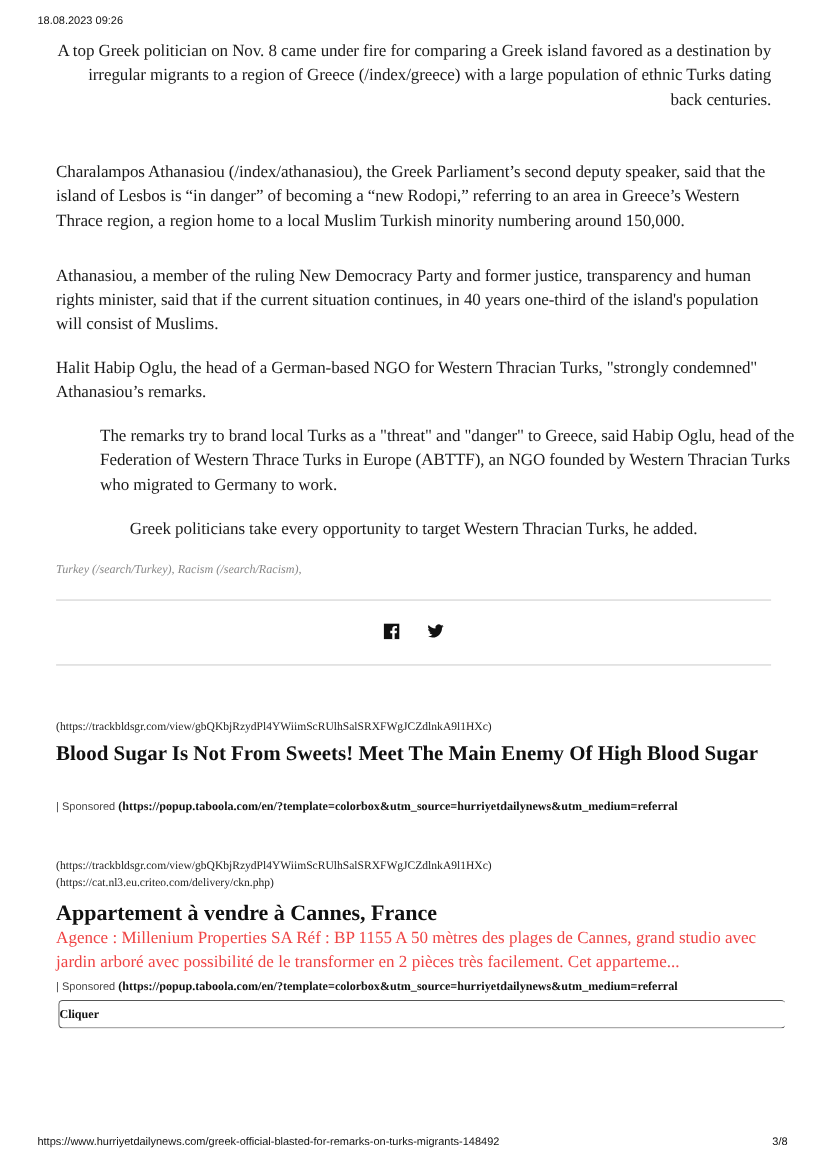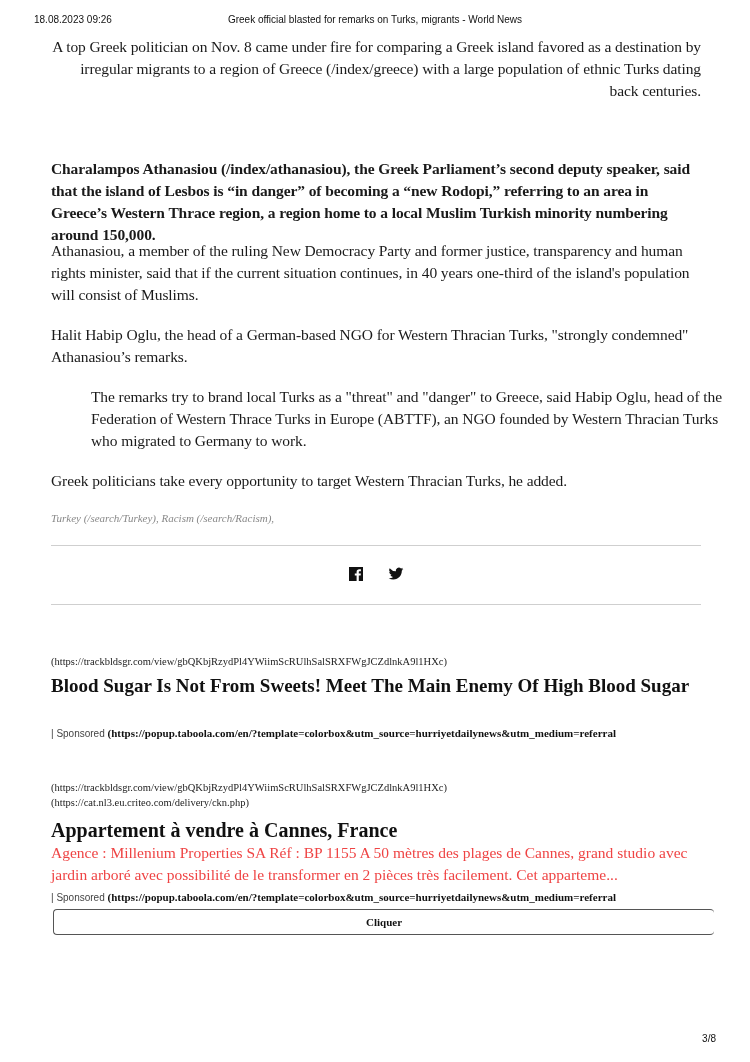--- a/index.html
+++ b/index.html
@@ -16,25 +16,25 @@
 
     .content {
       position: absolute; left: 51px; width: 650px; top: 36px;
       font-family: "Liberation Serif", serif;
     }
     .para {
       font-size: 15.5px; line-height: 22px; color: #1a1a1a; margin: 0;
       letter-spacing: -0.1px;
     }
     .p1 { position: absolute; top: 0; left: 0; width: 650px; text-align: right; }
-    .p2 { position: absolute; top: 122px; left: 0; width: 650px; font-weight: bold; }
+    .p2 { position: absolute; top: 110px; left: 0; width: 650px; }
     .p3 { position: absolute; top: 204px; left: 0; width: 650px; }
     .p4 { position: absolute; top: 288px; left: 0; width: 650px; }
     .p5 { position: absolute; top: 350px; left: 0; width: 650px; margin-left: 40px; }
-    .p6 { position: absolute; top: 434px; left: 0; width: 650px; }
+    .p6 { position: absolute; top: 434px; left: 0; width: 650px; text-align: center; }
 
     .tags {
       position: absolute; top: 476px; left: 0;
       font-style: italic; font-size: 11px; color: #888;
     }
 
     .share-bar {
       position: absolute; top: 509px; left: 0; width: 650px; height: 58px;
       border-top: 1px solid #cfcfcf; border-bottom: 1px solid #cfcfcf;
     }
@@ -71,41 +71,40 @@
     .ad2-desc {
       position: absolute; top: 806px; left: 0; width: 650px;
       font-size: 15.5px; line-height: 22px; color: #ef4444;
     }
     .ad2-sponsored { top: 855px; }
 
     .cliquer-btn {
       position: absolute; top: 873px; left: 2px; width: 660px; height: 24px;
       border: 1px solid #555; border-radius: 4px; border-right: none;
       background: #fff; font-size: 11px; font-weight: bold; color: #111;
-      text-align: center; line-height: 24px; font-family: "Liberation Serif", serif;
+      text-align: left; line-height: 24px; font-family: "Liberation Serif", serif;
     }
     .overlap {
       position: absolute; top: 898px; left: 0; width: 660px;
       font-size: 10.5px; line-height: 12px; color: #333;
       white-space: nowrap; overflow: hidden;
     }
 
     .print-footer {
       position: absolute; top: 1033px; left: 34px; right: 34px; height: 14px;
       font-family: "Liberation Sans", sans-serif; font-size: 10px; color: #111;
     }
     .print-footer .url { position: absolute; left: 0; top: 0; }
     .print-footer .page { position: absolute; right: 0; top: 0; }
   </style>
 </head>
 <body>
 
 <div class="print-header">
   <span class="date">18.08.2023 09:26</span>
-  <span class="title">Greek official blasted for remarks on Turks, migrants - World News</span>
 </div>
 
 <div class="content">
   <p class="para p1">A top Greek politician on Nov. 8 came under fire for comparing a Greek island favored as a destination by irregular migrants to a region of Greece (/index/greece) with a large population of ethnic Turks dating back centuries.</p>
   <p class="para p2">Charalampos Athanasiou (/index/athanasiou), the Greek Parliament’s second deputy speaker, said that the island of Lesbos is “in danger” of becoming a “new Rodopi,” referring to an area in Greece’s Western Thrace region, a region home to a local Muslim Turkish minority numbering around 150,000.</p>
   <p class="para p3">Athanasiou, a member of the ruling New Democracy Party and former justice, transparency and human rights minister, said that if the current situation continues, in 40 years one-third of the island's population will consist of Muslims.</p>
   <p class="para p4">Halit Habip Oglu, the head of a German-based NGO for Western Thracian Turks, "strongly condemned" Athanasiou’s remarks.</p>
   <p class="para p5">The remarks try to brand local Turks as a "threat" and "danger" to Greece, said Habip Oglu, head of the Federation of Western Thrace Turks in Europe (ABTTF), an NGO founded by Western Thracian Turks who migrated to Germany to work.</p>
   <p class="para p6">Greek politicians take every opportunity to target Western Thracian Turks, he added.</p>
 
@@ -145,14 +144,15 @@
 
   <div class="cliquer-btn">Cliquer</div>
 
   <div class="overlap">
     
     
   </div>
 </div>
 
 <div class="print-footer">
+  <span class="url">https://www.hurriyetdailynews.com/greek-official-blasted-for-remarks-on-turks-migrants-148492</span>
   <span class="page">3/8</span>
 </div>
 
 </body></html>

